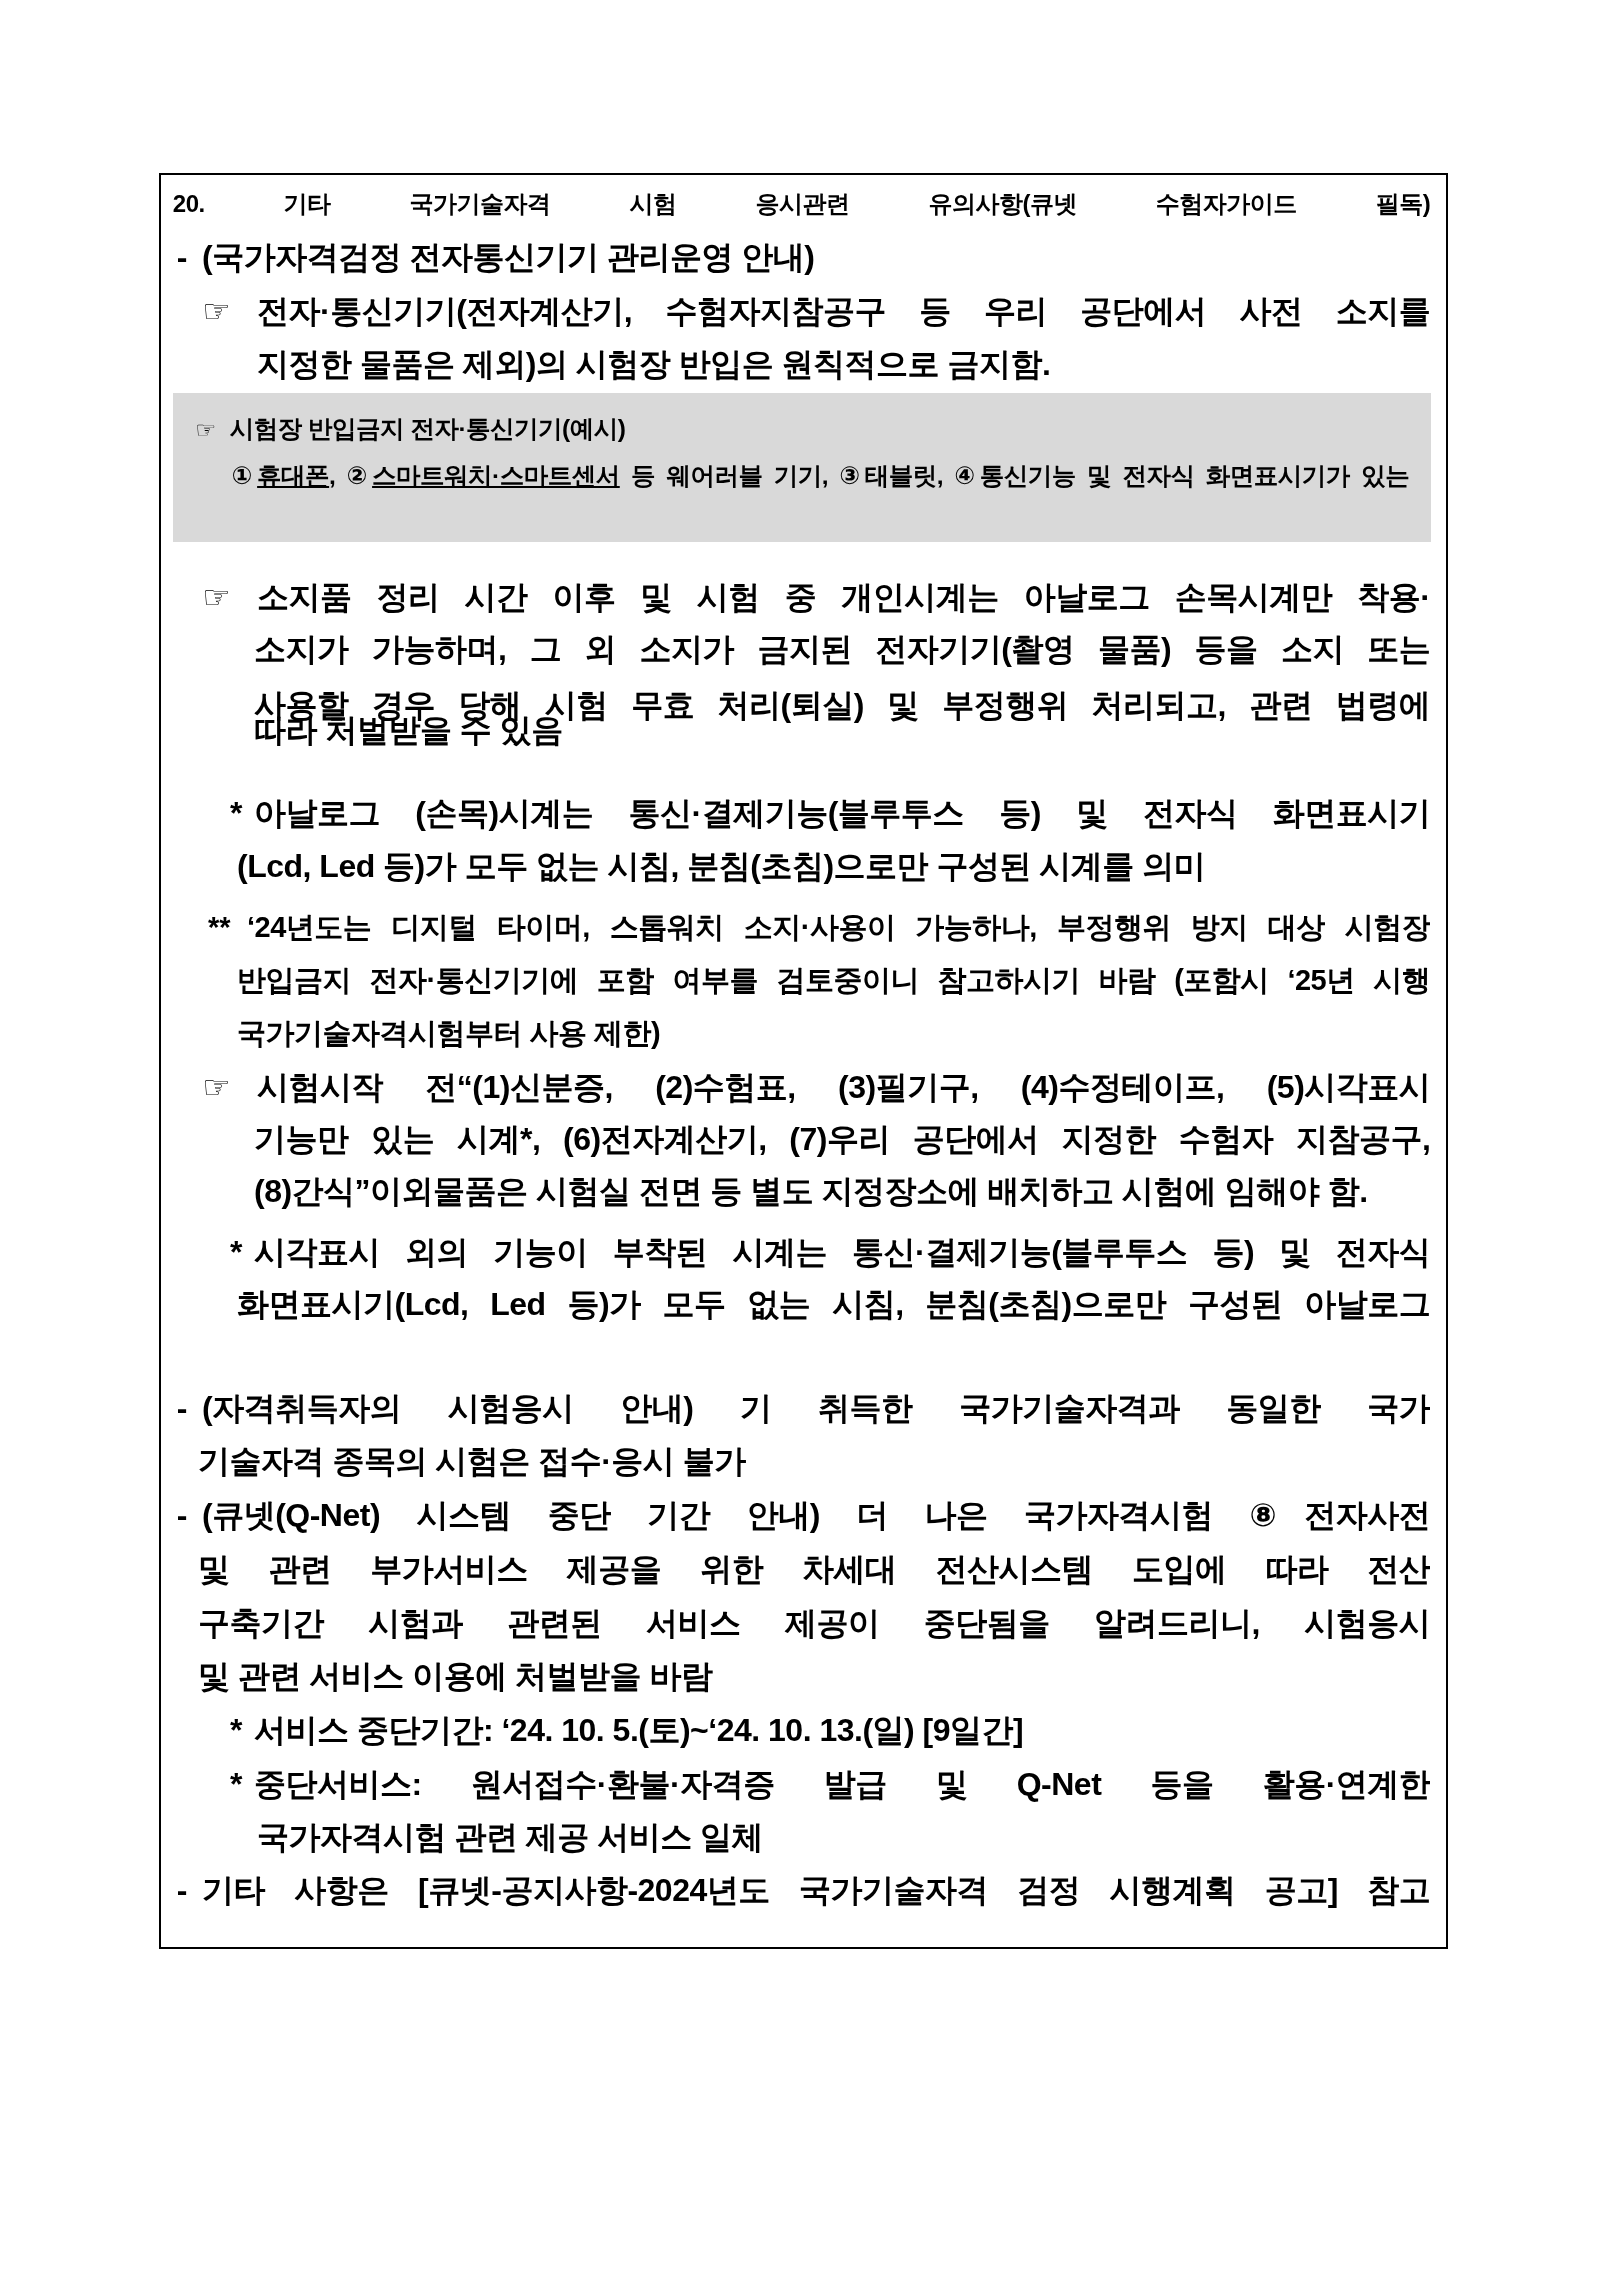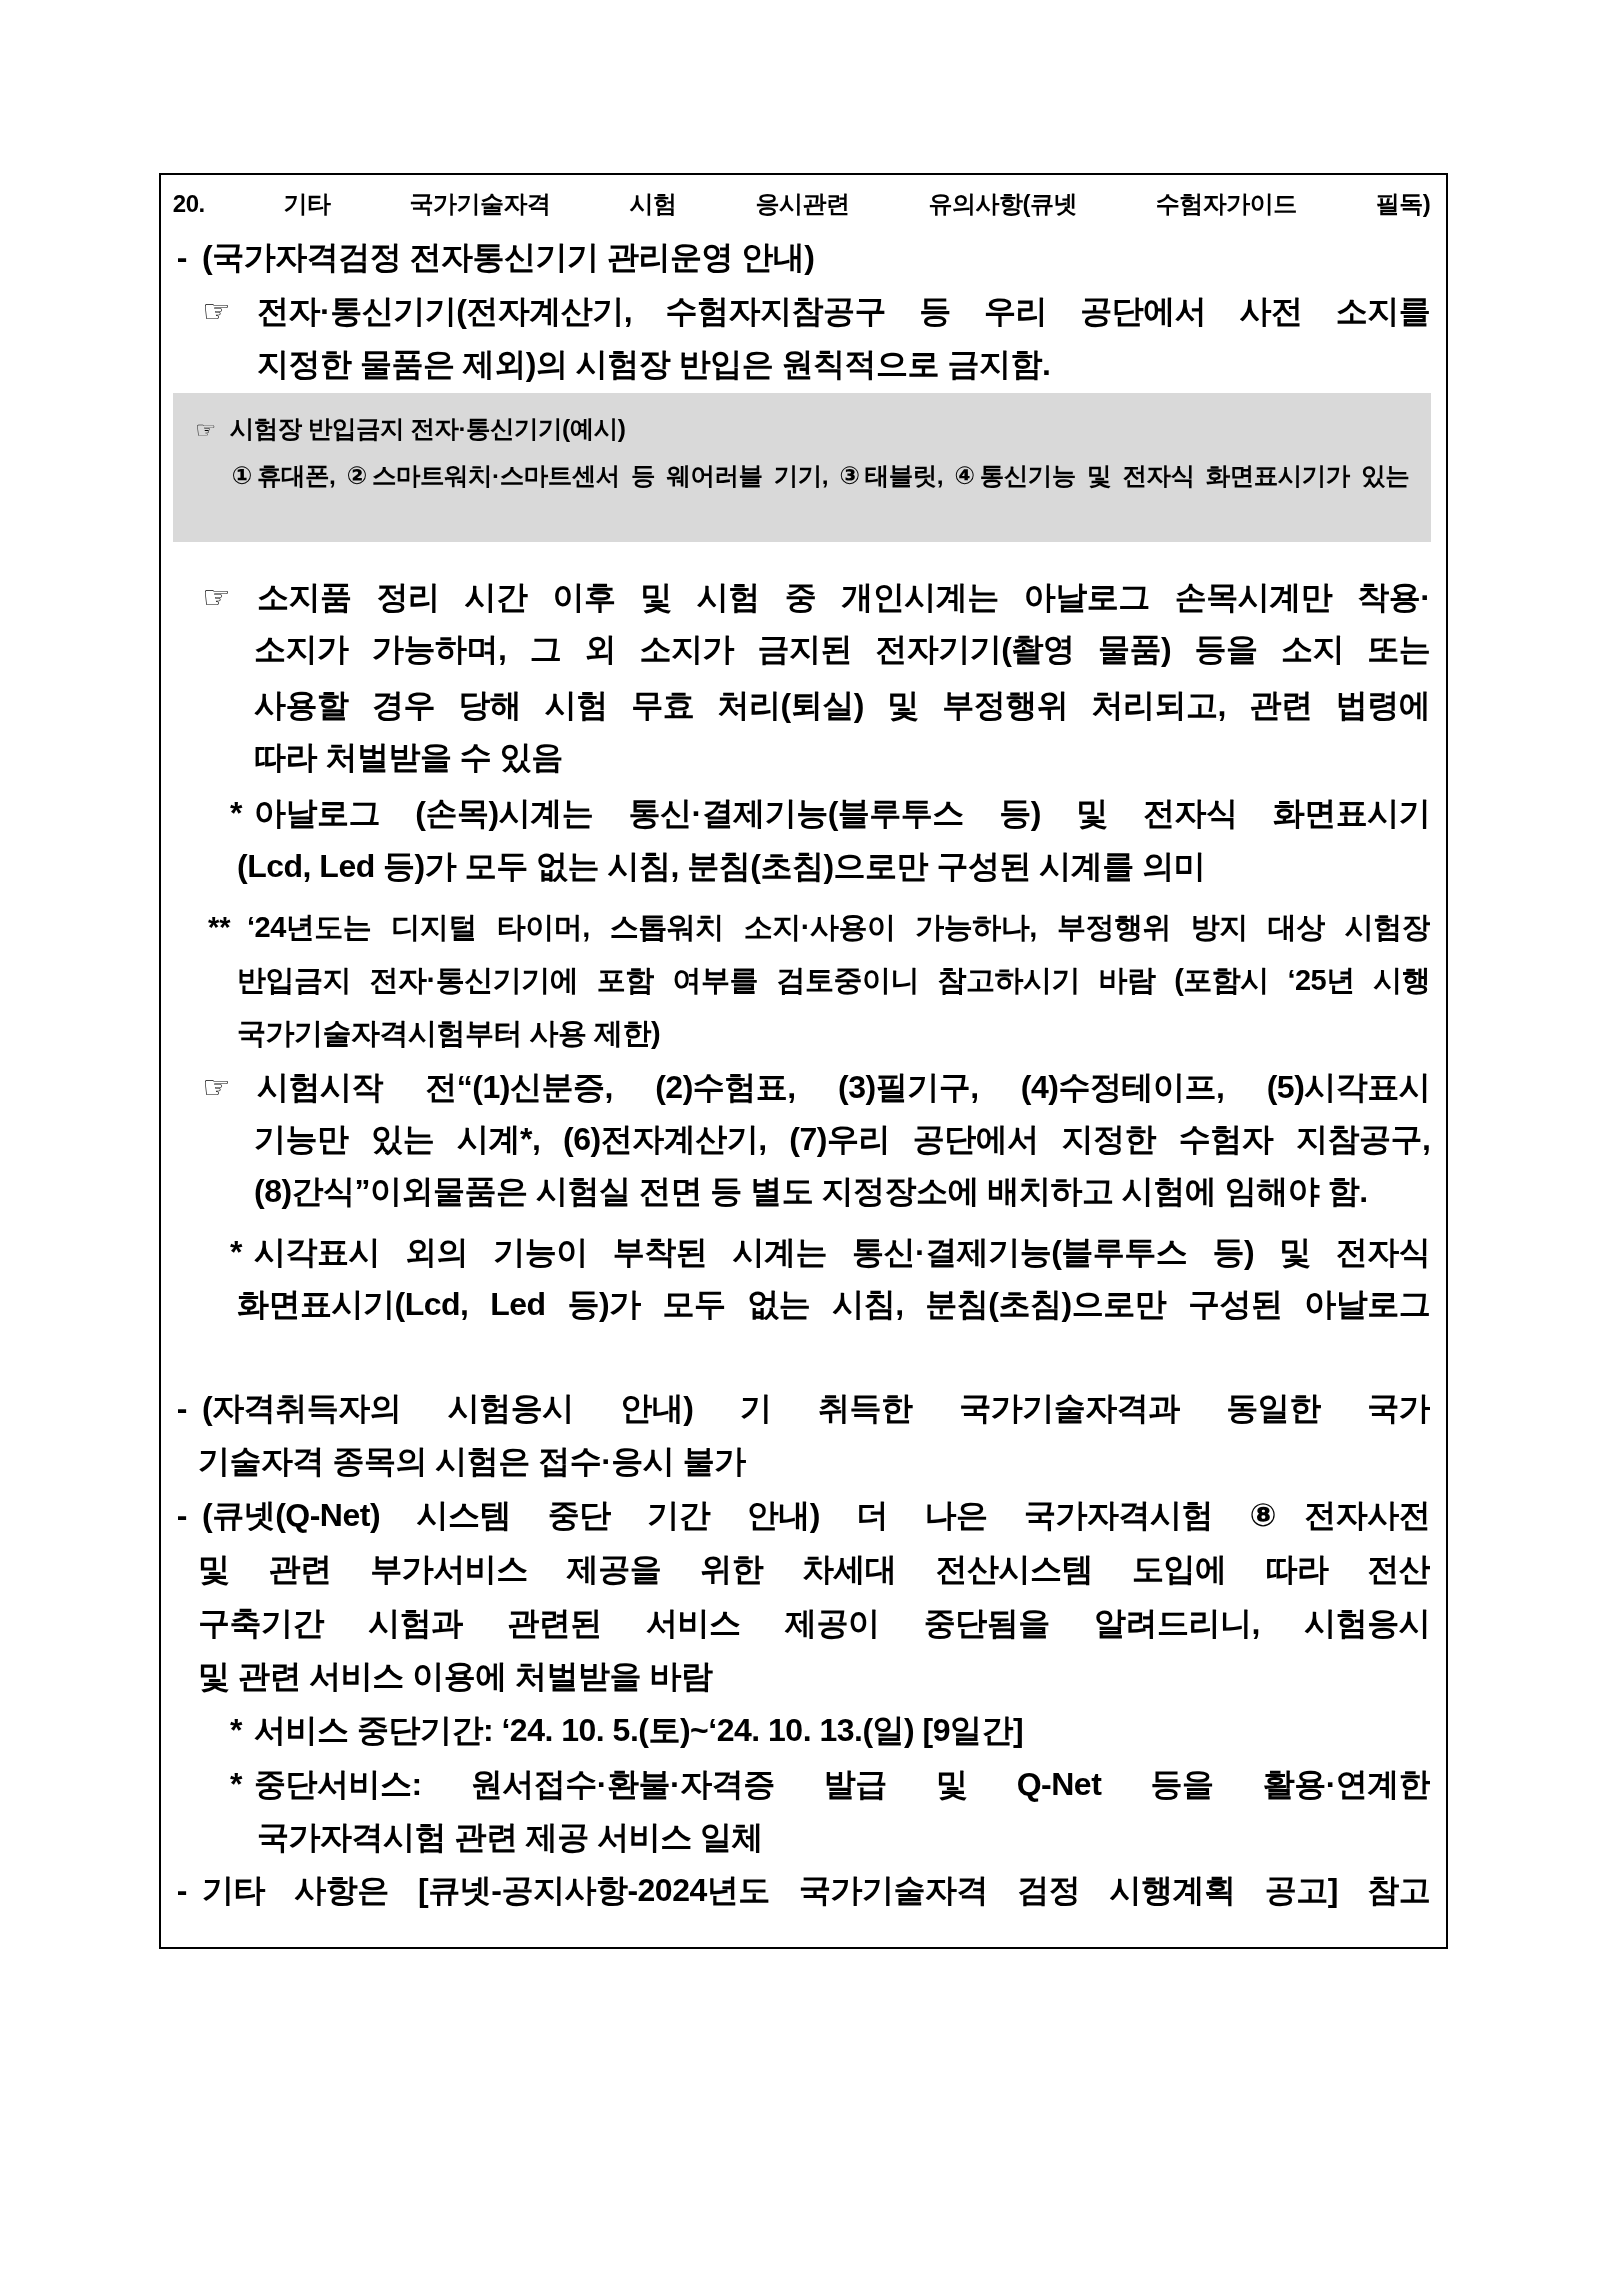--- a/index.html
+++ b/index.html
@@ -16,21 +16,21 @@
   .j{text-align:justify;text-align-last:justify;}
   .title{font-size:24px;}
   .small{font-size:29px;}
   .ex-box{position:absolute;left:11.8px;top:218px;width:1258px;height:149px;
           background:#d9d9d9;}
   .ex-line{position:absolute;left:0;right:21.6px;height:45px;}
   .ex-head{font-size:28px;}
   .ex-mk{position:absolute;top:2px;font-weight:700;font-size:23.5px;line-height:35px;}
   .ex-txt{position:absolute;top:0;right:0;font-weight:700;font-size:24.5px;line-height:35px;
           letter-spacing:-0.5px;word-break:keep-all;overflow:hidden;max-height:41px;}
-  .ul{}
+  .ul{text-decoration:underline;}
 </style>
 </head>
 <body>
 
 <div class="page">
   <div class="doc-box">
 
     <div class="line" style="top:6.9px">
       <div class="txt title j" style="left:11.8px">20. 기타 국가기술자격 시험 응시관련 유의사항(큐넷 수험자가이드 필독)</div>
     </div>
@@ -65,21 +65,21 @@
     </div>
 
     <div class="line" style="top:509px">
       <div class="txt j" style="left:93px">사용할 경우 당해 시험 무효 처리(퇴실) 및 부정행위 처리되고, 관련 법령에</div>
     </div>
 
     <div class="line" style="top:453px">
       <div class="txt j" style="left:93px">소지가 가능하며, 그 외 소지가 금지된 전자기기(촬영 물품) 등을 소지 또는</div>
     </div>
 
-    <div class="line" style="top:561px">
+    <div class="line" style="top:534px">
       <div class="txt" style="left:93px">따라 처벌받을 수 있음</div>
     </div>
 
     <div class="line" style="top:617px">
       <span class="mk" style="left:69px">*</span>
       <div class="txt j" style="left:93px">아날로그 (손목)시계는 통신·결제기능(블루투스 등) 및 전자식 화면표시기</div>
     </div>
 
     <div class="line" style="top:670px">
       <div class="txt" style="left:76px">(Lcd, Led 등)가 모두 없는 시침, 분침(초침)으로만 구성된 시계를 의미</div>

